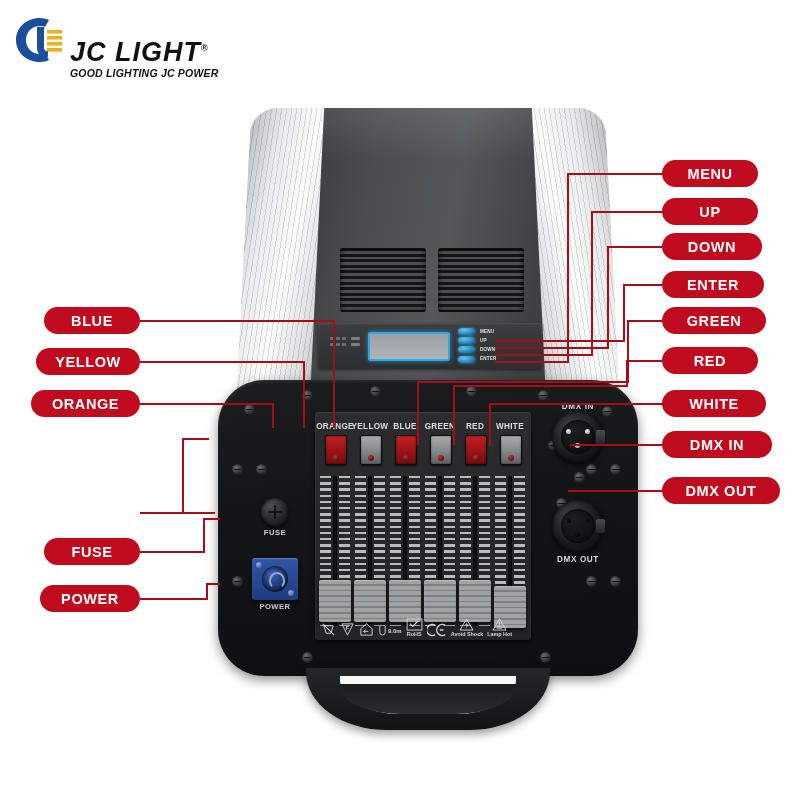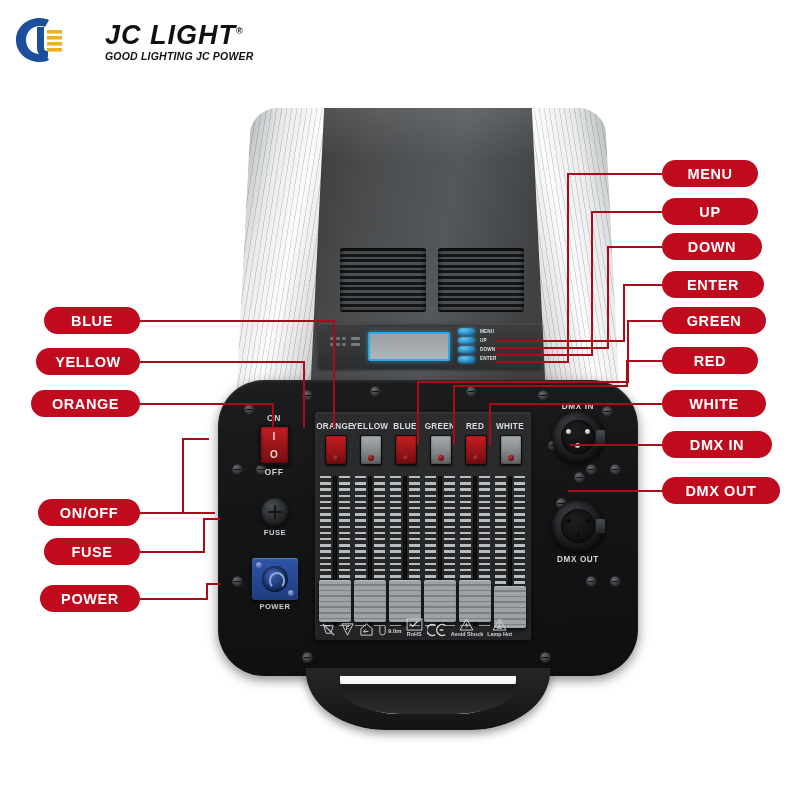--- a/index.html
+++ b/index.html
@@ -8,21 +8,21 @@
     background:#ffffff;
     font-family:"Liberation Sans", sans-serif;
     overflow:hidden;
     position:relative;
   }
   #stage{position:absolute;left:0;top:0;width:800px;height:800px;}
 
   
   #logo{position:absolute;left:14px;top:12px;width:240px;height:58px;}
   .logo-mark{position:absolute;left:0;top:4px;width:52px;height:48px;}
-  .logo-text{position:absolute;left:56px;top:4px;margin-left:35px;}
+  .logo-text{position:absolute;left:56px;top:21px;}
   .logo-main{
     font-size:27px;font-weight:bold;font-style:italic;color:#111;
     letter-spacing:1px;line-height:30px;white-space:nowrap;
   }
   .logo-reg{font-size:9px;vertical-align:super;font-style:normal;font-weight:bold;}
   .logo-sub{
     font-size:10.5px;font-weight:bold;font-style:italic;color:#111;
     letter-spacing:.2px;line-height:13px;white-space:nowrap;
   }
 
@@ -359,28 +359,20 @@
       <div class="panel-screw" style="left:368px;top:84px;"></div>
       <div class="panel-screw" style="left:392px;top:84px;"></div>
       <div class="panel-screw" style="left:368px;top:196px;"></div>
       <div class="panel-screw" style="left:392px;top:196px;"></div>
       <div class="panel-screw" style="left:84px;top:272px;"></div>
       <div class="panel-screw" style="left:322px;top:272px;"></div>
       <div class="panel-screw" style="left:330px;top:60px;"></div>
       <div class="panel-screw" style="left:356px;top:92px;"></div>
       <div class="panel-screw" style="left:338px;top:118px;"></div>
 
-      <div class="onoff-wrap">
-        <div class="onoff-lbl">ON</div>
-        <div class="onoff-sw">
-          <span>I</span>
-          <span>O</span>
-        </div>
-        <div class="onoff-lbl">OFF</div>
-      </div>
 
       <div class="fuse-wrap">
         <div class="fuse-cap"></div>
         <div class="sm-lbl">FUSE</div>
       </div>
 
       <div class="power-wrap">
         <div class="powercon">
           <span class="pc-s" style="left:4px;top:4px;"></span>
           <span class="pc-s" style="right:4px;bottom:4px;"></span>
@@ -608,17 +600,16 @@
   <div class="pill" style="left:662px;top:271px;width:102px;">ENTER</div>
   <div class="pill" style="left:662px;top:307px;width:104px;">GREEN</div>
   <div class="pill" style="left:662px;top:347px;width:96px;">RED</div>
   <div class="pill" style="left:662px;top:390px;width:104px;">WHITE</div>
   <div class="pill" style="left:662px;top:431px;width:110px;">DMX IN</div>
   <div class="pill" style="left:662px;top:477px;width:118px;">DMX OUT</div>
 
   <div class="pill" style="left:44px;top:307px;width:96px;">BLUE</div>
   <div class="pill" style="left:36px;top:348px;width:104px;">YELLOW</div>
   <div class="pill" style="left:31px;top:390px;width:109px;">ORANGE</div>
-  <div class="pill" style="left:38px;top:499px;width:102px;">ON/OFF</div>
   <div class="pill" style="left:44px;top:538px;width:96px;">FUSE</div>
   <div class="pill" style="left:40px;top:585px;width:100px;">POWER</div>
 
 </div>
 
 </body></html>

